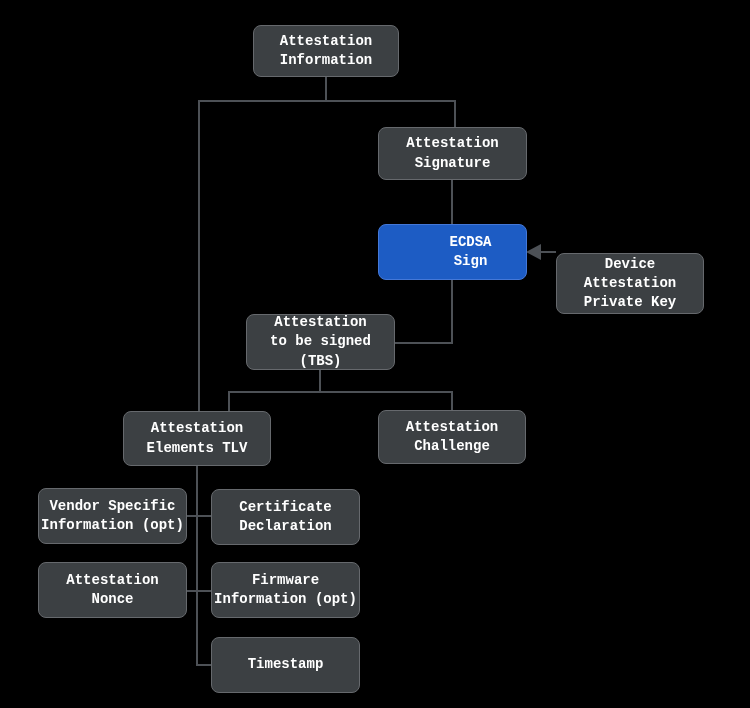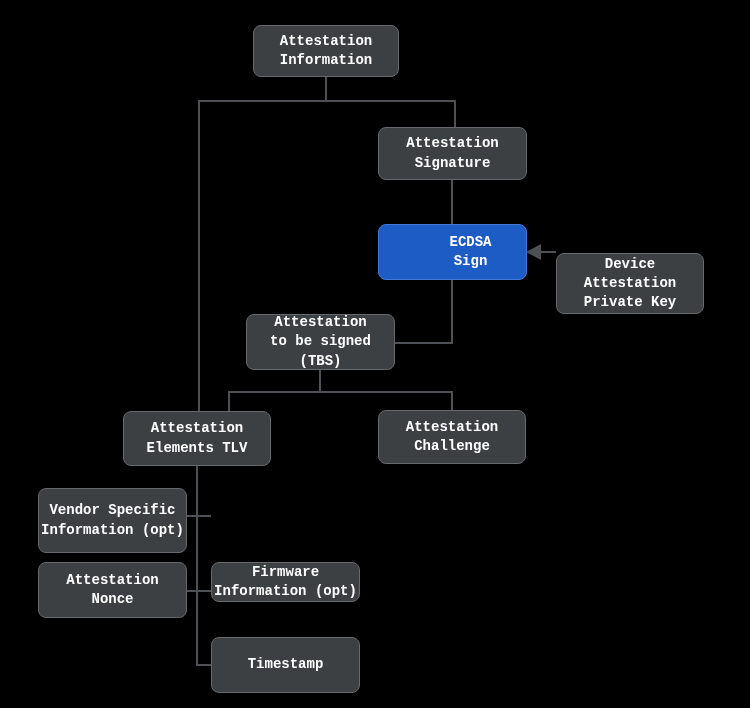--- a/index.html
+++ b/index.html
@@ -82,25 +82,27 @@
 
   <div class="node" style="left:246px; top:314px; width:149px; height:56px;">Attestation
 to be signed (TBS)</div>
 
   <div class="node" style="left:123px; top:411px; width:148px; height:55px;">Attestation
 Elements TLV</div>
 
   <div class="node" style="left:378px; top:410px; width:148px; height:54px;">Attestation
 Challenge</div>
 
-  <div class="node" style="left:38px;  top:488px; width:149px; height:65px;text-align:center;">Vendor Specific
+  <div class="node" style="left:38px;  top:488px; width:149px; height:56px;text-align:center;">Vendor Specific
 Information (opt)</div>
 
+  <div class="node" style="left:211px; top:489px; width:149px; height:56px;">Certificate
+Declaration</div>
 
   <div class="node" style="left:38px;  top:562px; width:149px; height:56px;">Attestation
 Nonce</div>
 
-  <div class="node" style="left:211px; top:562px; width:149px; height:40px;">Firmware
+  <div class="node" style="left:211px; top:562px; width:149px; height:56px;">Firmware
 Information (opt)</div>
 
   <div class="node" style="left:211px; top:637px; width:149px; height:56px;">Timestamp</div>
 
 </div>
 
 </body></html>

